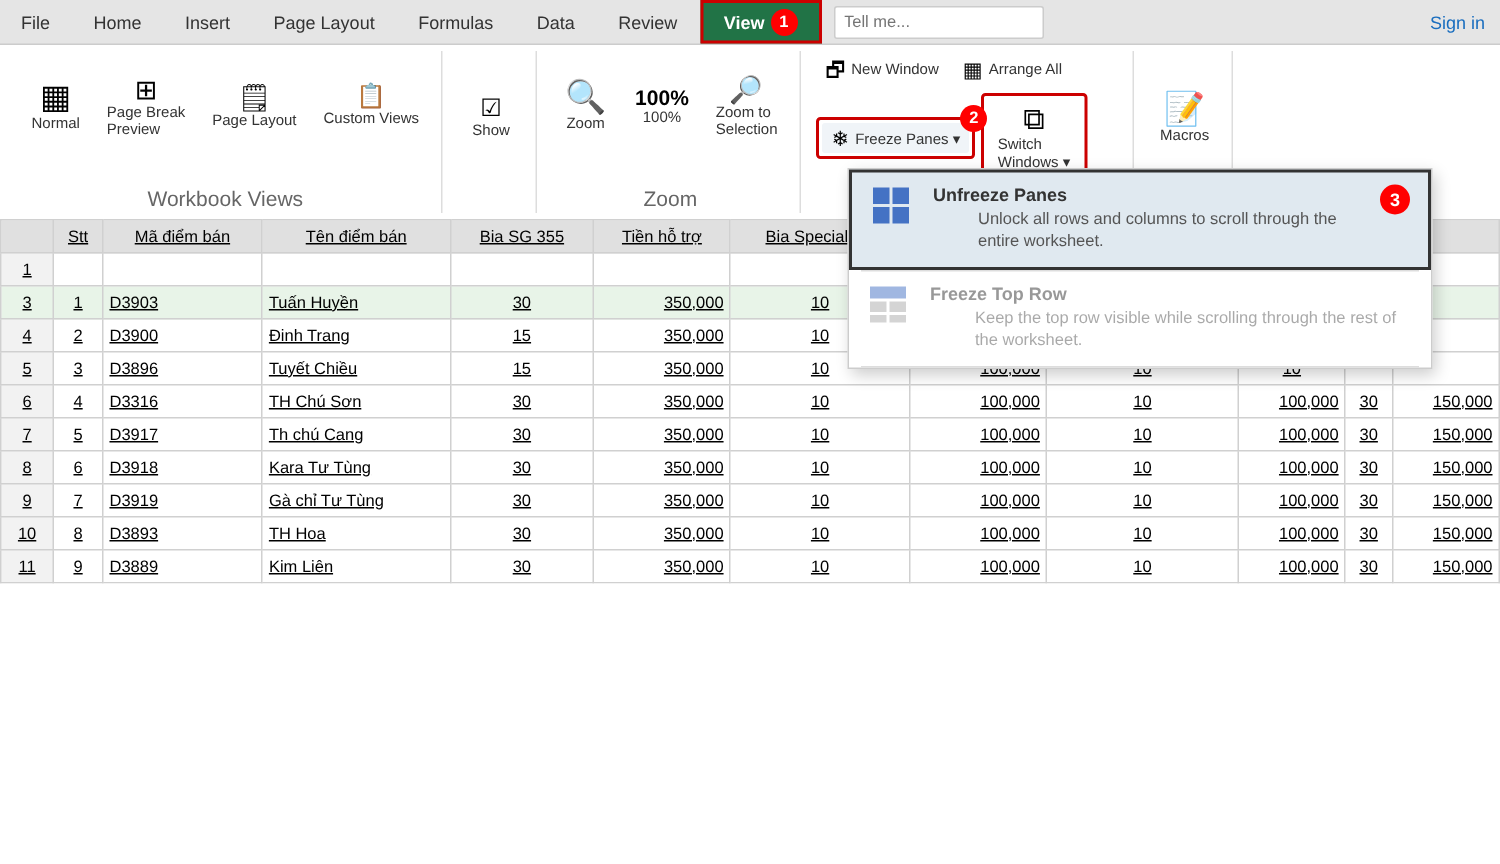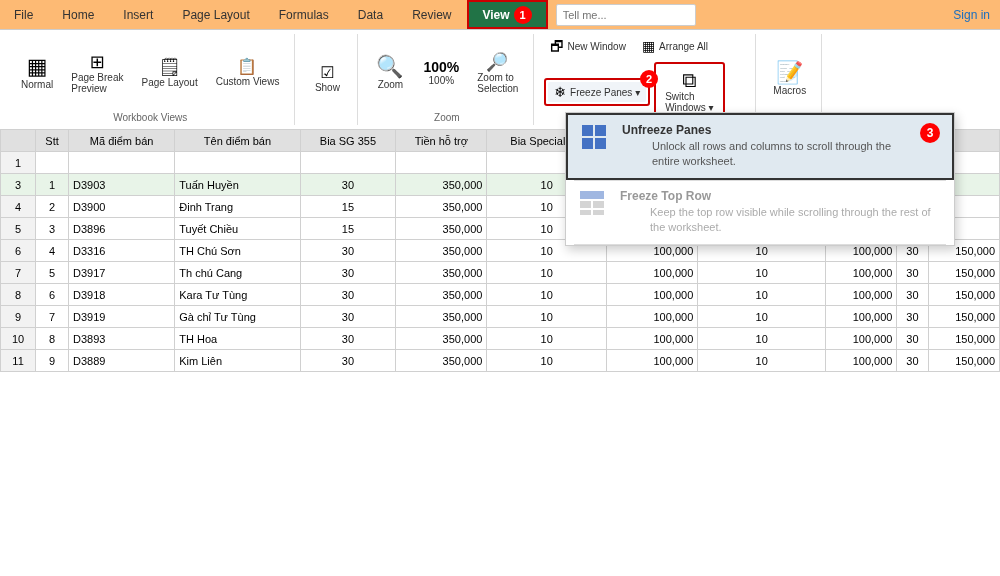--- a/index.html
+++ b/index.html
@@ -1,24 +1,24 @@
 <!DOCTYPE html>
 <html><head>
   <meta charset="utf-8">
   <style>
     * { box-sizing: border-box; margin: 0; padding: 0; }
     body { font-family: 'Segoe UI', Arial, sans-serif; font-size: 12px; background: #fff; overflow: hidden; width: 1000px; height: 576px; }
-    .ribbon-tabs { display: flex; background: #fdba74; border-bottom: 1px solid #ccc; height: 30px; align-items: stretch; }
+    .ribbon-tabs { display: flex; background: #e5e5e5; border-bottom: 1px solid #ccc; height: 30px; align-items: stretch; }
     .ribbon-tab { padding: 0 14px; display: flex; align-items: center; font-size: 12px; cursor: pointer; color: #333; border-right: 1px solid transparent; }
     .ribbon-tab.active-green { background: #217346; color: #fff; font-weight: 600; border: 2px solid #c00; }
 
     .ribbon-content { display: flex; padding: 4px 6px; min-height: 80px; align-items: stretch; gap: 2px; }
     .ribbon-group { display: flex; flex-direction: column; align-items: center; padding: 2px 8px; border-right: 1px solid #ddd; min-width: 70px; }
     .ribbon-group-buttons { display: flex; flex-direction: row; align-items: center; gap: 4px; flex: 1; }
-    .ribbon-group-label { font-size: 10px; color: #666; margin-top: 2px; text-align: center; }
+    .ribbon-group-label { font-size: 14px; color: #666; margin-top: 18px; text-align: center; }
 
     .ribbon-btn { display: flex; flex-direction: column; align-items: center; justify-content: center; padding: 3px 6px; cursor: pointer; border: 1px solid transparent; border-radius: 2px; min-width: 44px; }
     .ribbon-btn .btn-icon { font-size: 22px; line-height: 1; }
     .ribbon-btn .btn-label { font-size: 10px; text-align: left; color: #333; margin-top: 1px; }
     .ribbon-btn-small { flex-direction: row; gap: 4px; min-width: auto; padding: 2px 5px; }
     .ribbon-btn-small .btn-icon { font-size: 14px; }
 
     
     .signin { display: flex; align-items: center; margin-left: auto; padding-right: 10px; font-size: 12px; color: #1a6ebf; cursor: pointer; }
 
@@ -28,21 +28,21 @@
     .dropdown-item.active-item { background: #e0e9f0; border: 2px solid #333; }
     .dropdown-icon { width: 28px; height: 28px; flex-shrink: 0; }
     .dropdown-text { flex: 1; }
     .dropdown-title { font-weight: 600; font-size: 12px; color: #333; }
     .dropdown-desc { font-size: 11px; color: #555; margin-top: 2px; line-height: 1.4; margin-left: 30px; }
     .dropdown-divider { height: 1px; background: #ddd; margin: 0 8px; }
     .grayed { opacity: 0.5; }
 
     
     .spreadsheet { width: 100%; overflow: hidden; }
-    table { border-collapse: collapse; font-size: 11px; width: 100%; }
+    table { border-collapse: collapse; font-size: 11px; width: 100%; text-decoration: underline; }
     th, td { border: 1px solid #d0d0d0; padding: 2px 4px; white-space: nowrap; }
     th { background: #f2f2f2; text-align: center; font-weight: normal; font-size: 11px; height: 22px; }
     td { height: 22px; }
     .row-num { background: #f2f2f2; text-align: center; font-size: 11px; min-width: 24px; }
     .selected-row td { background: #e8f4e8; }
     .col-header { background: #e0e0e0; text-align: center; font-size: 11px; }
 
     .ribbon-area { position: relative; }
   </style>
 </head>

